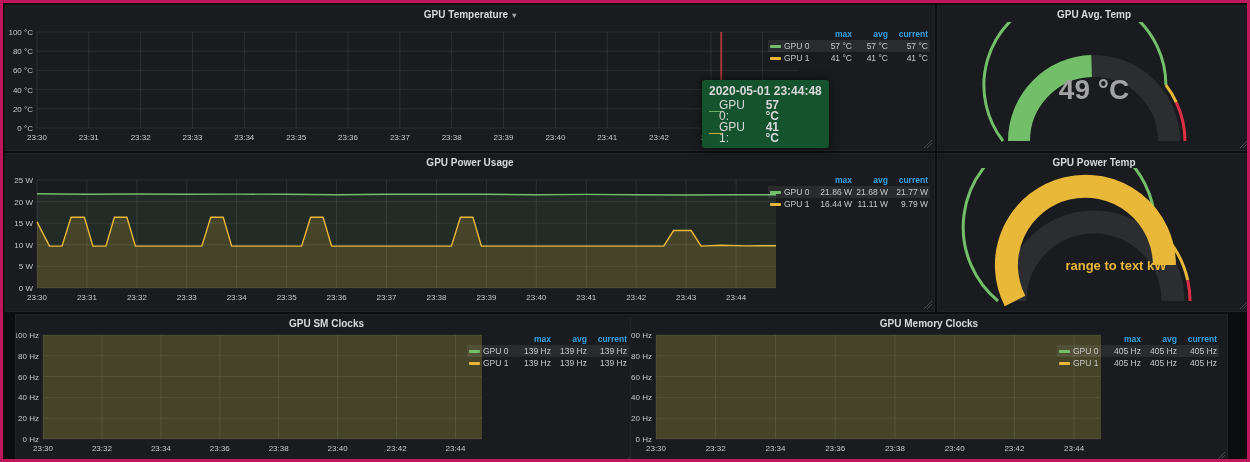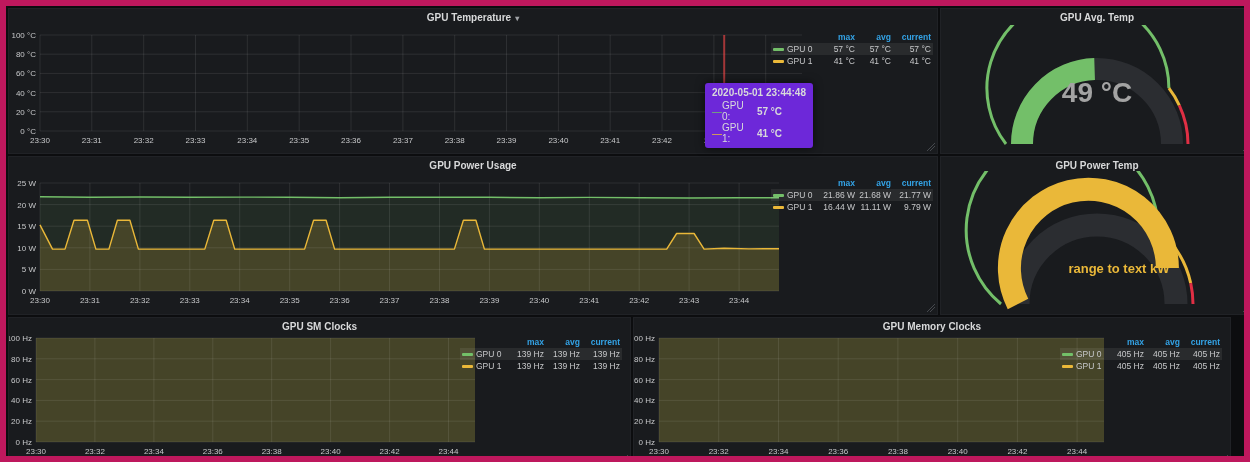--- a/index.html
+++ b/index.html
@@ -1,34 +1,34 @@
 <!DOCTYPE html>
 <html><head>
 <meta charset="utf-8">
 <style>
   html,body{margin:0;padding:0;background:#e8e8e8;font-family:"Liberation Sans",sans-serif;}
-  .dashboard{position:relative;width:1250px;height:462px;background:#0c0d0f;border:6px solid #be185d;box-sizing:border-box;overflow:hidden;}
+  .dashboard{position:relative;width:1250px;height:462px;background:#0c0d0f;border:3px solid #be185d;box-sizing:border-box;overflow:hidden;}
   .panel{position:absolute;background:#191b1e;border:1px solid #202226;box-sizing:border-box;}
   .panel-header{height:14px;line-height:14px;text-align:center;font-size:10px;font-weight:bold;color:#d8d9da;margin-top:2px;cursor:move;}
   .caret{color:#9fa2a6;font-size:8px;margin-left:4px;}
   .chart-host{position:absolute;}
   svg{display:block;}
   svg text{font-family:"Liberation Sans",sans-serif;}
   .tick{font-size:8px;fill:#c7c8ca;}
   
   .legend{position:absolute;font-size:8.5px;color:#c7c8ca;}
   .lg-row{display:grid;grid-template-columns:46px 36px 36px 40px;align-items:center;height:12px;padding:0 2px;}
   .lg-row.hl{background:rgba(255,255,255,0.07);border-radius:0;}
   .lg-row span{text-align:right;white-space:nowrap;}
   .lg-row .lg-name{text-align:left;display:flex;align-items:center;gap:3px;cursor:pointer;}
   .lg-name i{display:inline-block;width:11px;height:3px;border-radius:1px;flex:none;}
   .lg-head{font-weight:bold;color:#33a2e5;}
   .lg-head span{cursor:pointer;}
   
-  .tooltip{position:absolute;background:#6d28d9;border-radius:3px;box-shadow:0 0 10px rgba(0,0,0,0.6);padding:4px 7px;z-index:5;font-size:10px;color:#d8d9da;}
+  .tooltip{position:absolute;background:#14532d;border-radius:3px;box-shadow:0 0 10px rgba(0,0,0,0.6);padding:4px 7px;z-index:5;font-size:12px;color:#d8d9da;}
   .tt-time{font-weight:bold;white-space:nowrap;margin-bottom:2px;}
   .tt-row{display:grid;grid-template-columns:10px 32px 28px;align-items:center;line-height:11px;}
   .tt-val{font-weight:bold;text-align:right;}
   .c-green{color:#73bf69;}
   .c-yellow{color:#eab839;}
   
   .gauge-host{position:absolute;}
   .gauge-value{position:absolute;left:0;right:0;text-align:center;font-weight:bold;}
   .gv-temp{top:68px;font-size:28px;color:#a3a3a3;}
   .gv-power{top:104px;font-size:13px;color:#eab839;padding-left:44px;}
@@ -231,21 +231,21 @@
           <path d="M 217.2 59.0 A 96 96 0 0 1 249.7 112.1" stroke="#eab839" stroke-width="3" fill="none"></path>
           <path d="M 249.7 112.1 A 96 96 0 0 1 252.0 133.0" stroke="#e02f44" stroke-width="3" fill="none"></path>
           <path d="M 77.0 133.0 A 79 79 0 1 1 235.0 133.0" stroke="#2b2d31" stroke-width="23" fill="none"></path>
           <path d="M 77.0 133.0 A 79 79 0 1 1 226.4 97.1" stroke="#eab839" stroke-width="23" fill="none"></path>
         </svg>
       </div>
     <div class="gauge-value gv-power">range to text kW</div>
     <div class="rsz"></div>
   </div>
 
-  <div class="panel" style="left:2px;top:311px;width:623px;height:149px;">
+  <div class="panel" style="left:12px;top:311px;width:623px;height:149px;">
     <div class="panel-header">
       <span>GPU SM Clocks</span>
     </div>
     <div class="chart-host" style="left:0;top:12px;">
         <svg width="476" height="134" viewBox="0 0 476 134">
           <rect x="27" y="8" width="439" height="104" fill="#73bf69" fill-opacity="0.1"></rect>
           <rect x="27" y="8" width="439" height="104" fill="#eab839" fill-opacity="0.18"></rect>
           <line x1="27" y1="112.0" x2="466" y2="112.0" stroke="rgba(255,255,255,0.09)" stroke-width="1"></line>
           <text class="tick" x="23" y="115" text-anchor="end">0 Hz</text>
           <line x1="27" y1="91.2" x2="466" y2="91.2" stroke="rgba(255,255,255,0.09)" stroke-width="1"></line>

